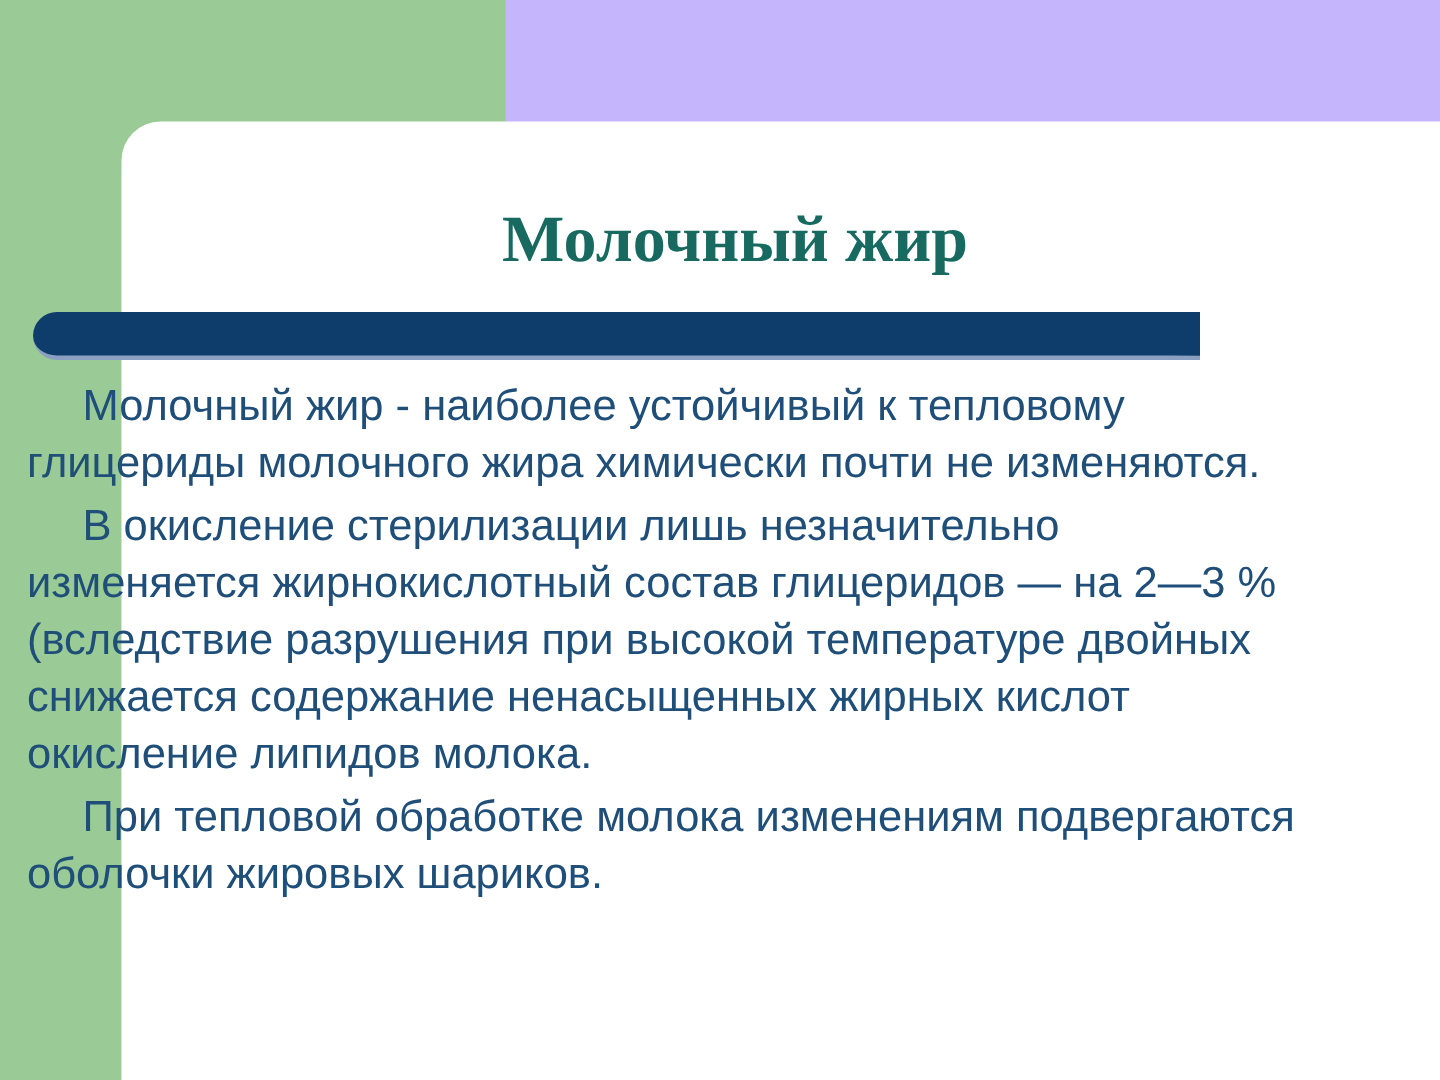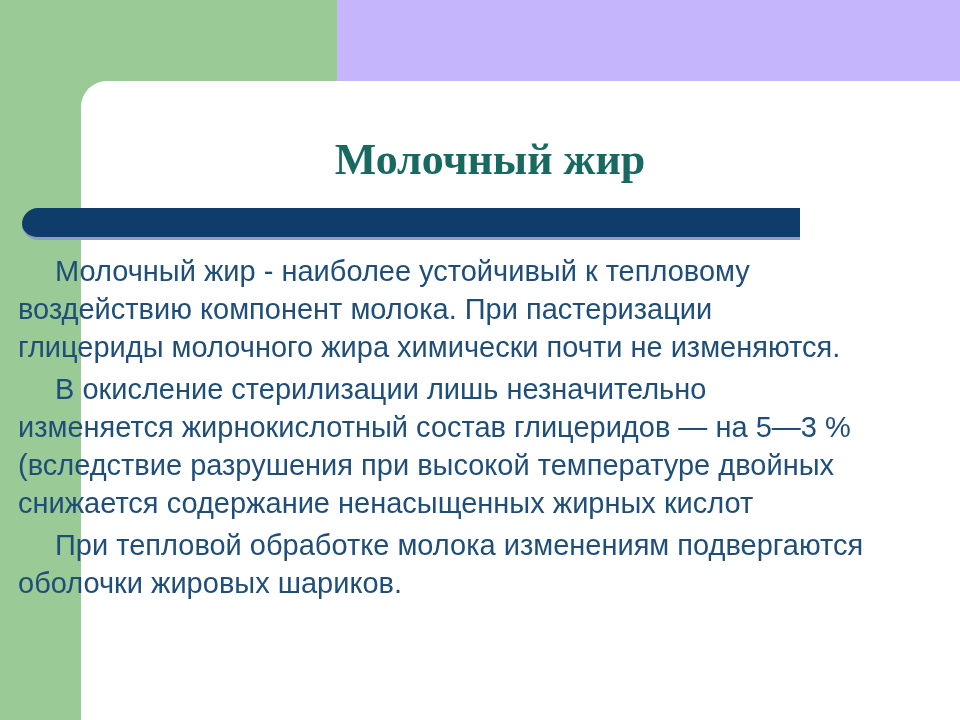--- a/index.html
+++ b/index.html
@@ -88,29 +88,29 @@
   <div class="white-panel"></div>
 
   <div class="title">Молочный жир</div>
 
   <div class="accent-bar"></div>
 
   <div class="body-text">
 
     <div class="paragraph">
       <div class="line indent">Молочный жир - наиболее устойчивый к тепловому</div>
-      <div class="line">воздействию компонент молока. При пастеризации</div>
       <div class="line">глицериды молочного жира химически почти не изменяются.</div>
     </div>
 
     <div class="paragraph">
       <div class="line indent">В окисление стерилизации лишь незначительно</div>
-      <div class="line">изменяется жирнокислотный состав глицеридов — на 5—3 %</div>
+      <div class="line">изменяется жирнокислотный состав глицеридов — на 2—3 %</div>
       <div class="line">(вследствие разрушения при высокой температуре двойных</div>
       <div class="line">снижается содержание ненасыщенных жирных кислот</div>
+      <div class="line">окисление липидов молока.</div>
     </div>
 
     <div class="paragraph">
       <div class="line indent">При тепловой обработке молока изменениям подвергаются</div>
       <div class="line">оболочки жировых шариков.</div>
     </div>
 
   </div>
 </div>
 

